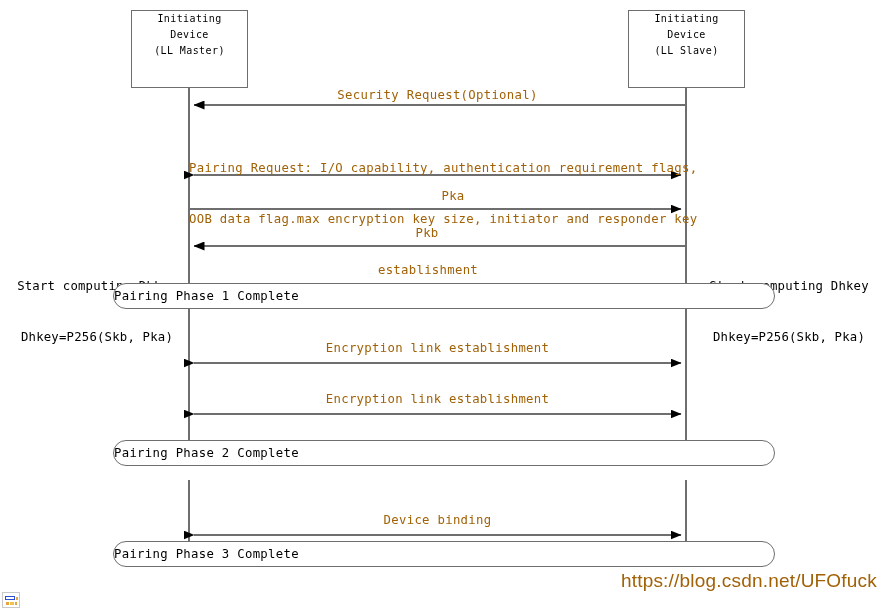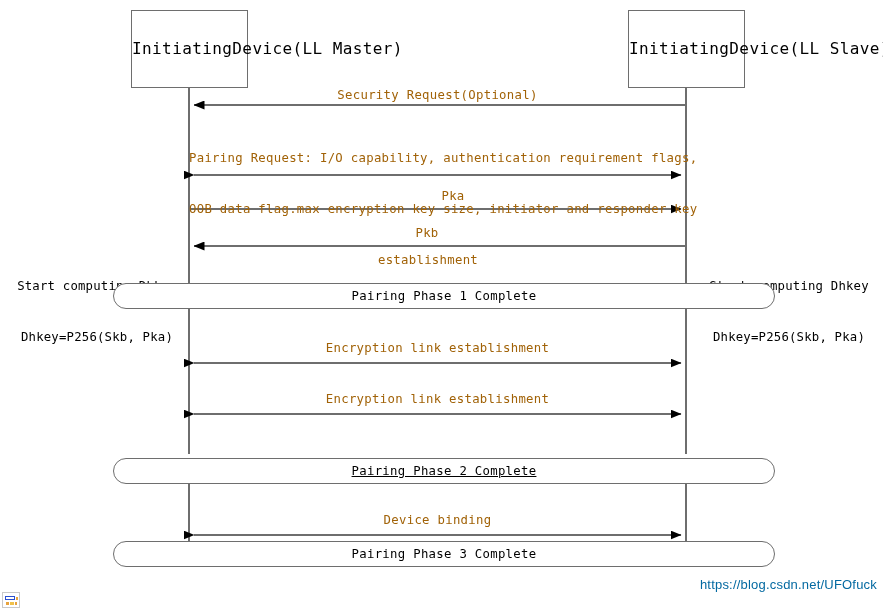--- a/index.html
+++ b/index.html
@@ -23,24 +23,24 @@
     width: 883px;
     height: 610px;
   }
 
   .participant-box {
     position: absolute;
     border: 1px solid #6e6e6e;
     background: #ffffff;
     box-sizing: border-box;
     display: flex;
-    flex-direction: row;
+    flex-direction: column;
     align-items: center;
     justify-content: flex-start;
-    font-size: 16px;
+    font-size: 10px;
     line-height: 16px;
     letter-spacing: 0.4px;
     white-space: pre;
     text-align: center;
   }
   #participant-master { left: 131px; top: 10px; width: 117px; height: 78px; }
   #participant-slave  { left: 628px; top: 10px; width: 117px; height: 78px; }
 
   .msg-label {
     position: absolute;
@@ -66,33 +66,32 @@
     position: absolute;
     left: 113px;
     width: 662px;
     height: 26px;
     border: 1px solid #6e6e6e;
     border-radius: 13px;
     background: #ffffff;
     box-sizing: border-box;
     display: flex;
     align-items: center;
-    justify-content: center;
     font-size: 12.3px;
     letter-spacing: 0.3px;
     white-space: pre;
   }
 
   #watermark {
     position: absolute;
     right: 6px;
     bottom: 18px;
     font-family: "Liberation Sans", sans-serif;
-    font-size: 13px;
-    color: #0369a1;
+    font-size: 19px;
+    color: #a16207;
     letter-spacing: 0.2px;
     white-space: pre;
     pointer-events: none;
   }
 
   #corner-logo {
     position: absolute;
     left: 2px;
     bottom: 2px;
     width: 18px;
@@ -180,21 +179,21 @@
   </div>
 
   <div class="participant-box" id="participant-slave">
     <div>Initiating</div>
     <div>Device</div>
     <div>(LL Slave)</div>
   </div>
 
   <div class="msg-label" style="left:189px; top:87px; width:497px;">Security Request(Optional)</div>
 
-  <div class="msg-label" style="left:189px; top:116px; width:478px;">
+  <div class="msg-label" style="left:189px; top:126px; width:478px;">
     <div>Pairing Request: I/O capability, authentication requirement flags,</div>
     <div>OOB data flag.max encryption key size, initiator and responder key</div>
     <div>establishment</div>
   </div>
 
   <div class="msg-label" style="left:189px; top:188px; width:528px;">Pka</div>
 
   <div class="msg-label" style="left:189px; top:225px; width:476px;">Pkb</div>
 
   <div class="msg-label" style="left:189px; top:340px; width:497px;">Encryption link establishment</div>
@@ -210,21 +209,21 @@
 
   <div class="side-note" style="left:700px; top:244px; width:178px;">
     <div>Start computing Dhkey</div>
     <div>Dhkey=P256(Skb, Pka)</div>
   </div>
 
   <div class="phase-bar" style="top:283px;">
     <span>Pairing Phase 1 Complete</span>
   </div>
 
-  <div class="phase-bar" style="top:458px;text-decoration:underline;">
+  <div class="phase-bar" style="top:440px;">
     <span>Pairing Phase 2 Complete</span>
   </div>
 
   <div class="phase-bar" style="top:541px;">
     <span>Pairing Phase 3 Complete</span>
   </div>
 
   <div id="watermark">https://blog.csdn.net/UFOfuck</div>
 
   <div id="corner-logo">

